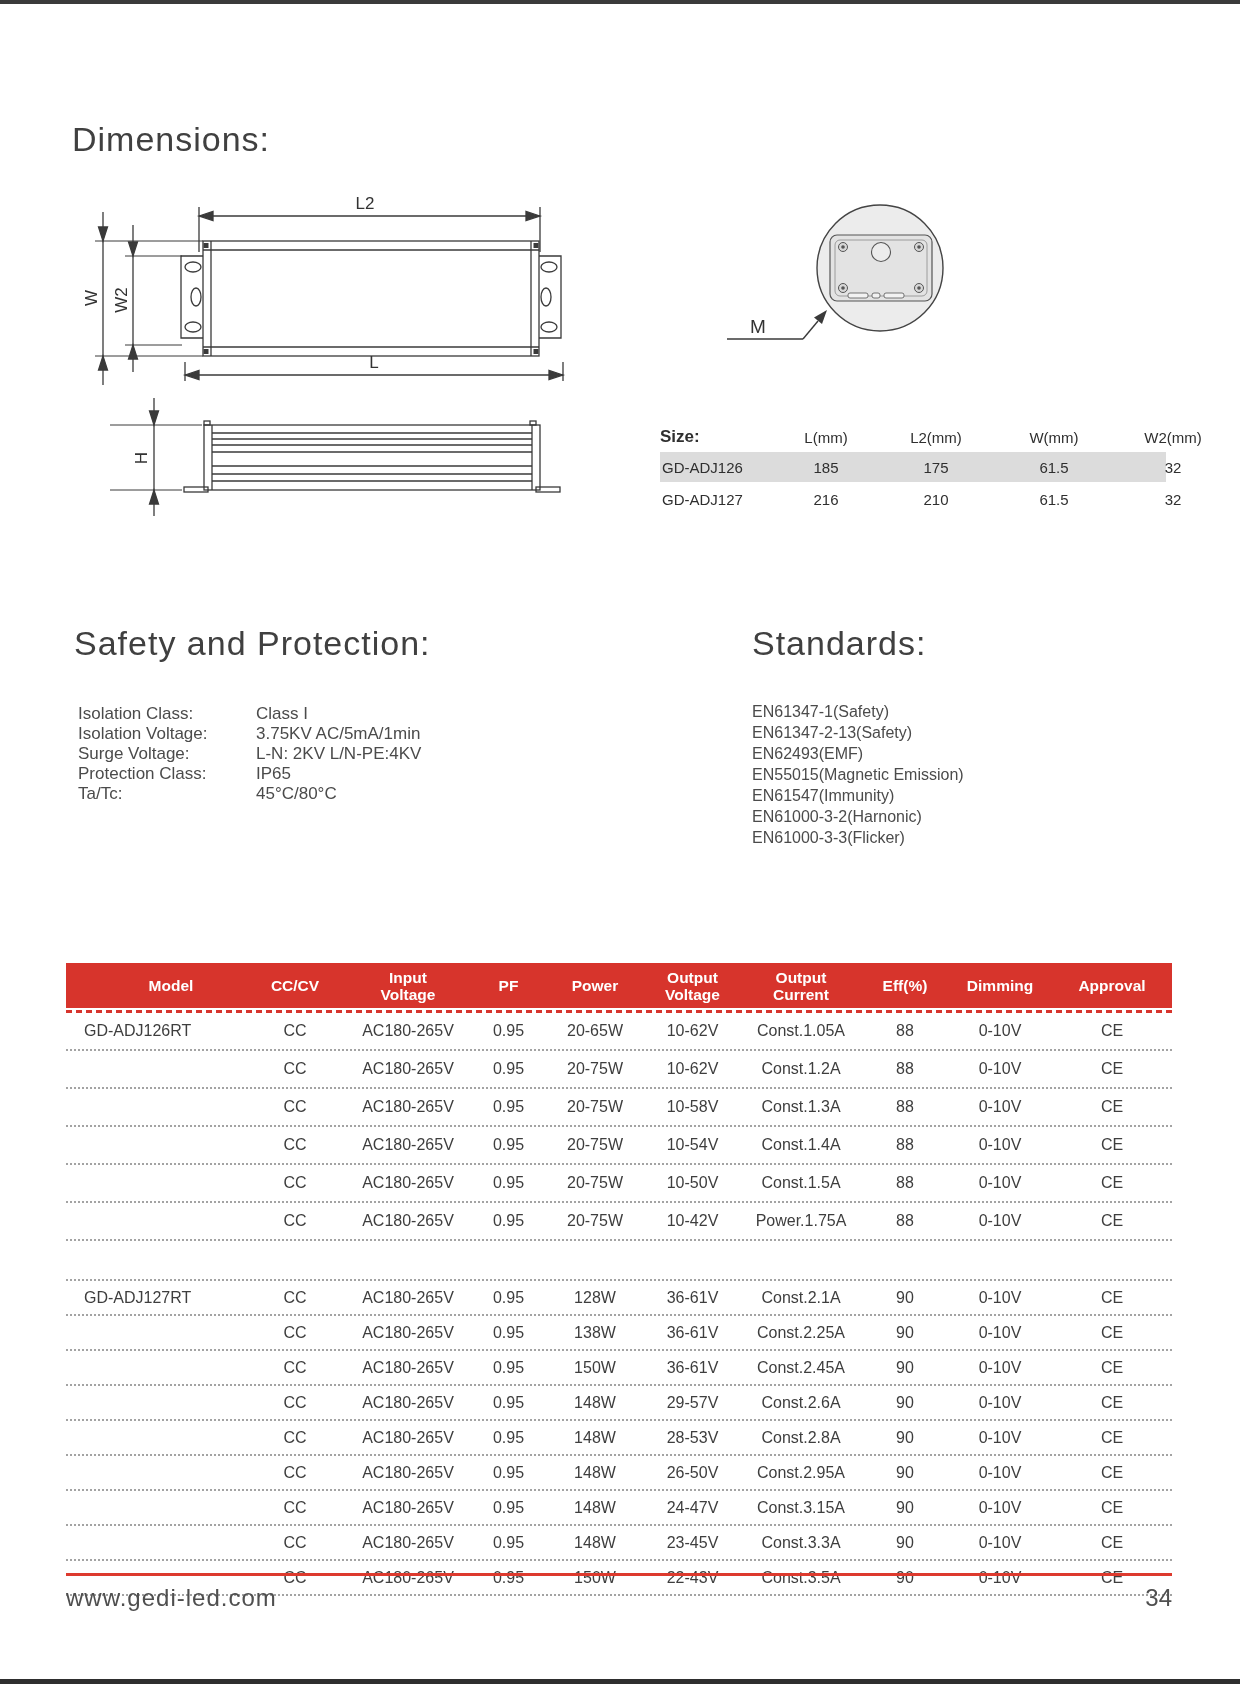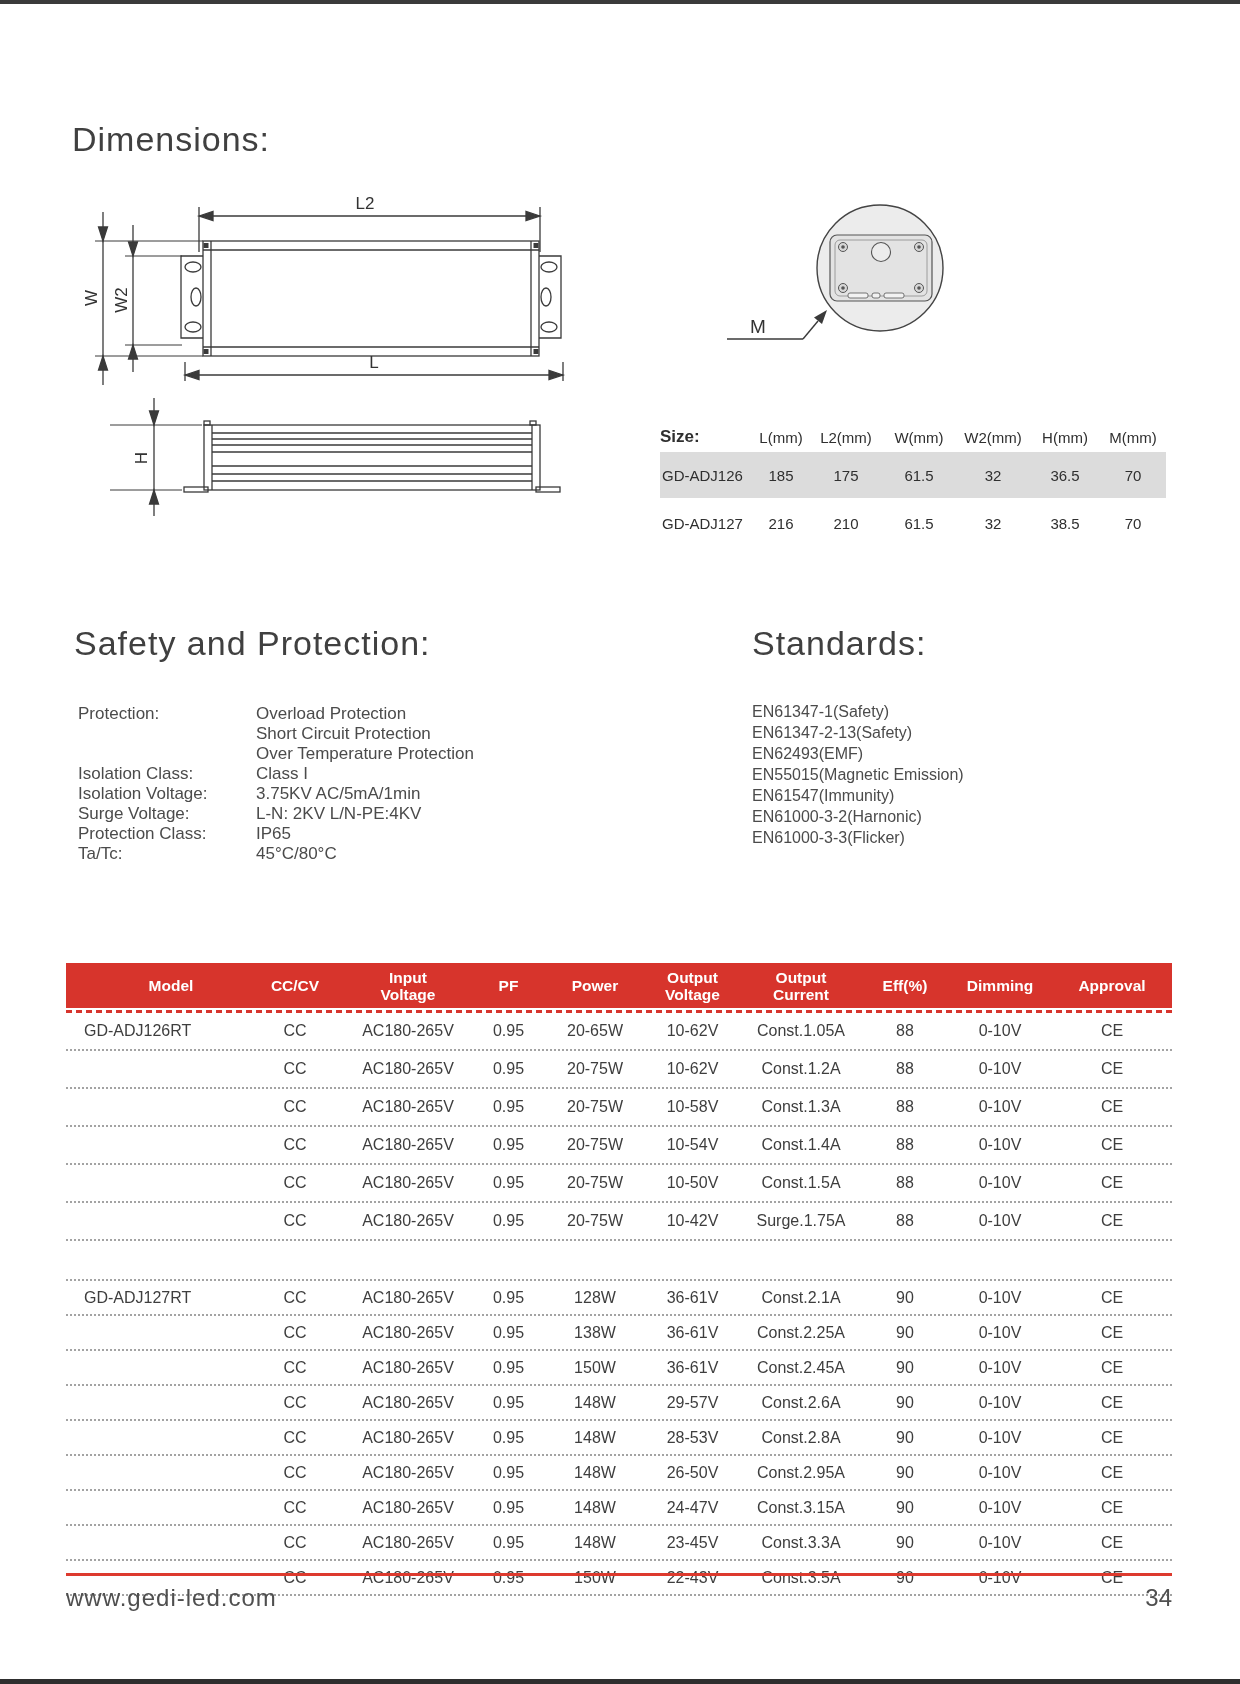--- a/index.html
+++ b/index.html
@@ -12,25 +12,25 @@
   #title-dimensions{left:72px;top:120px;}
   #title-safety{left:74px;top:624px;text-align:right;}
   #title-standards{left:752px;top:624px;}
 
   
   #drawings{position:absolute;left:0;top:0;width:1240px;height:560px;}
   #drawings text{font-family:"Liberation Sans",sans-serif;fill:#333;}
 
   
   .size-table{position:absolute;left:660px;top:424px;width:506px;font-size:15px;color:#2f2f2f;}
-  .size-row,.size-header{display:grid;grid-template-columns:92px 58px 72px 74px 74px 70px 66px;align-items:center;}
+  .size-row,.size-header{display:grid;grid-template-columns:92px 58px 72px 74px 74px 70px 66px;align-items:center;gap:45px;}
   .size-header{height:26px;}
   .size-label{font-weight:bold;font-size:17px;}
   .size-col{text-align:center;}
-  .size-row{height:46px;margin-top:2px;}
+  .size-row{height:30px;margin-top:2px;}
   .size-row.bg{background:#dcdcdc;}
   .size-model{padding-left:2px;}
   .size-val{text-align:center;}
 
   
   .safety-list{position:absolute;left:78px;top:704px;font-size:17px;line-height:20px;color:#4b4b4b;}
   .sp-item{display:grid;grid-template-columns:178px auto;}
   .sp-value{white-space:pre-line;}
   .standards-list{position:absolute;left:752px;top:701px;font-size:16px;line-height:21px;color:#4b4b4b;}
 
@@ -192,26 +192,20 @@
       <div class="size-val">38.5</div>
       <div class="size-val">70</div>
     </div>
   </div>
 
   <div id="title-safety" class="red-title">Safety and Protection:</div>
   <div id="title-standards" class="red-title">Standards:</div>
 
   <div class="safety-list">
     <div class="sp-item">
-      <div class="sp-label">Protection:</div>
-      <div class="sp-value">Overload Protection
-Short Circuit Protection
-Over Temperature Protection</div>
-    </div>
-    <div class="sp-item">
       <div class="sp-label">Isolation Class:</div>
       <div class="sp-value">Class I</div>
     </div>
     <div class="sp-item">
       <div class="sp-label">Isolation Voltage:</div>
       <div class="sp-value">3.75KV AC/5mA/1min</div>
     </div>
     <div class="sp-item">
       <div class="sp-label">Surge Voltage:</div>
       <div class="sp-value">L-N: 2KV  L/N-PE:4KV</div>
@@ -314,21 +308,21 @@
           <div class="spec-cell c8">0-10V</div>
           <div class="spec-cell c9">CE</div>
         </div>
         <div class="spec-row">
           <div class="spec-cell c0"></div>
           <div class="spec-cell c1">CC</div>
           <div class="spec-cell c2">AC180-265V</div>
           <div class="spec-cell c3">0.95</div>
           <div class="spec-cell c4">20-75W</div>
           <div class="spec-cell c5">10-42V</div>
-          <div class="spec-cell c6">Surge.1.75A</div>
+          <div class="spec-cell c6">Power.1.75A</div>
           <div class="spec-cell c7">88</div>
           <div class="spec-cell c8">0-10V</div>
           <div class="spec-cell c9">CE</div>
         </div>
       </div>
     <div class="spec-gap"></div>
     <div>
         <div class="spec-row s2">
           <div class="spec-cell c0">GD-ADJ127RT</div>
           <div class="spec-cell c1">CC</div>

